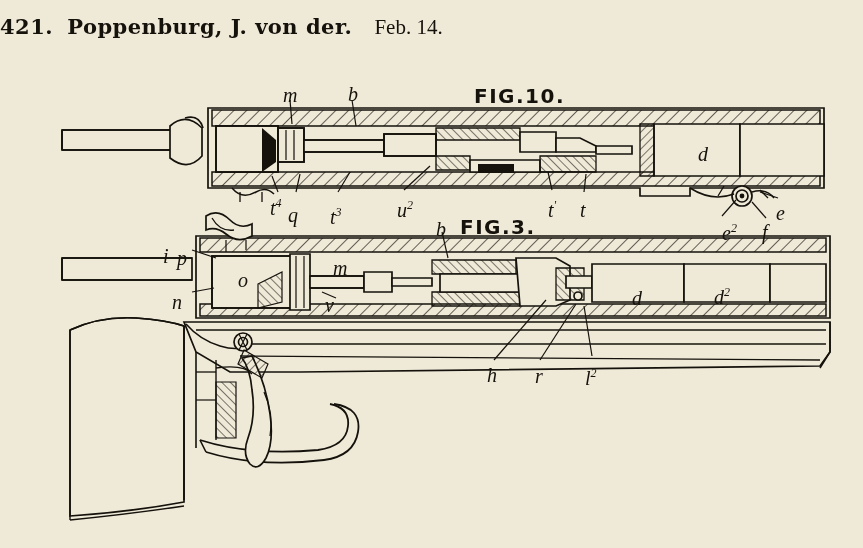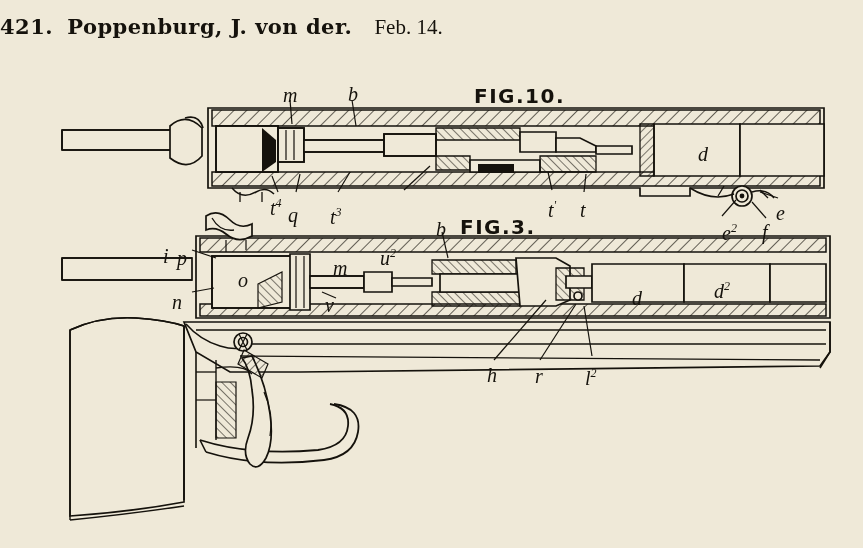--- a/index.html
+++ b/index.html
@@ -253,41 +253,41 @@
   <div class="plabel" style="left:348px; top:84px;">b</div>
   <div class="plabel" style="left:698px; top:144px;">d</div>
 
   <div class="plabel" style="left:270px; top:197px;text-align:center;">
     <span>t</span><sup>4</sup>
   </div>
   <div class="plabel" style="left:288px; top:205px;">q</div>
   <div class="plabel" style="left:330px; top:206px;">
     <span>t</span><sup>3</sup>
   </div>
-  <div class="plabel" style="left:380px; top:199px;margin-top:48px;">
+  <div class="plabel" style="left:397px; top:199px;">
     <span>u</span><sup>2</sup>
   </div>
   <div class="plabel" style="left:548px; top:199px;">
     <span>t</span><sup>'</sup>
   </div>
   <div class="plabel" style="left:580px; top:200px;">t</div>
 
   <div class="plabel" style="left:776px; top:203px;">e</div>
   <div class="plabel" style="left:722px; top:222px;">
     <span>e</span><sup>2</sup>
   </div>
   <div class="plabel" style="left:762px; top:222px;">f</div>
 
   <div class="plabel" style="left:436px; top:219px;">b</div>
   <div class="plabel" style="left:163px; top:246px;">i</div>
   <div class="plabel" style="left:177px; top:248px;">p</div>
   <div class="plabel" style="left:238px; top:270px;">o</div>
   <div class="plabel" style="left:333px; top:258px;">m</div>
   <div class="plabel" style="left:632px; top:288px;">d</div>
-  <div class="plabel" style="left:714px; top:280px;">
+  <div class="plabel" style="left:714px; top:286px;">
     <span>d</span><sup>2</sup>
   </div>
   <div class="plabel" style="left:172px; top:292px;">n</div>
   <div class="plabel" style="left:325px; top:295px;">v</div>
   <div class="plabel" style="left:487px; top:365px;">h</div>
   <div class="plabel" style="left:535px; top:366px;">r</div>
   <div class="plabel" style="left:585px; top:367px;">
     <span>l</span><sup>2</sup>
   </div>
 

